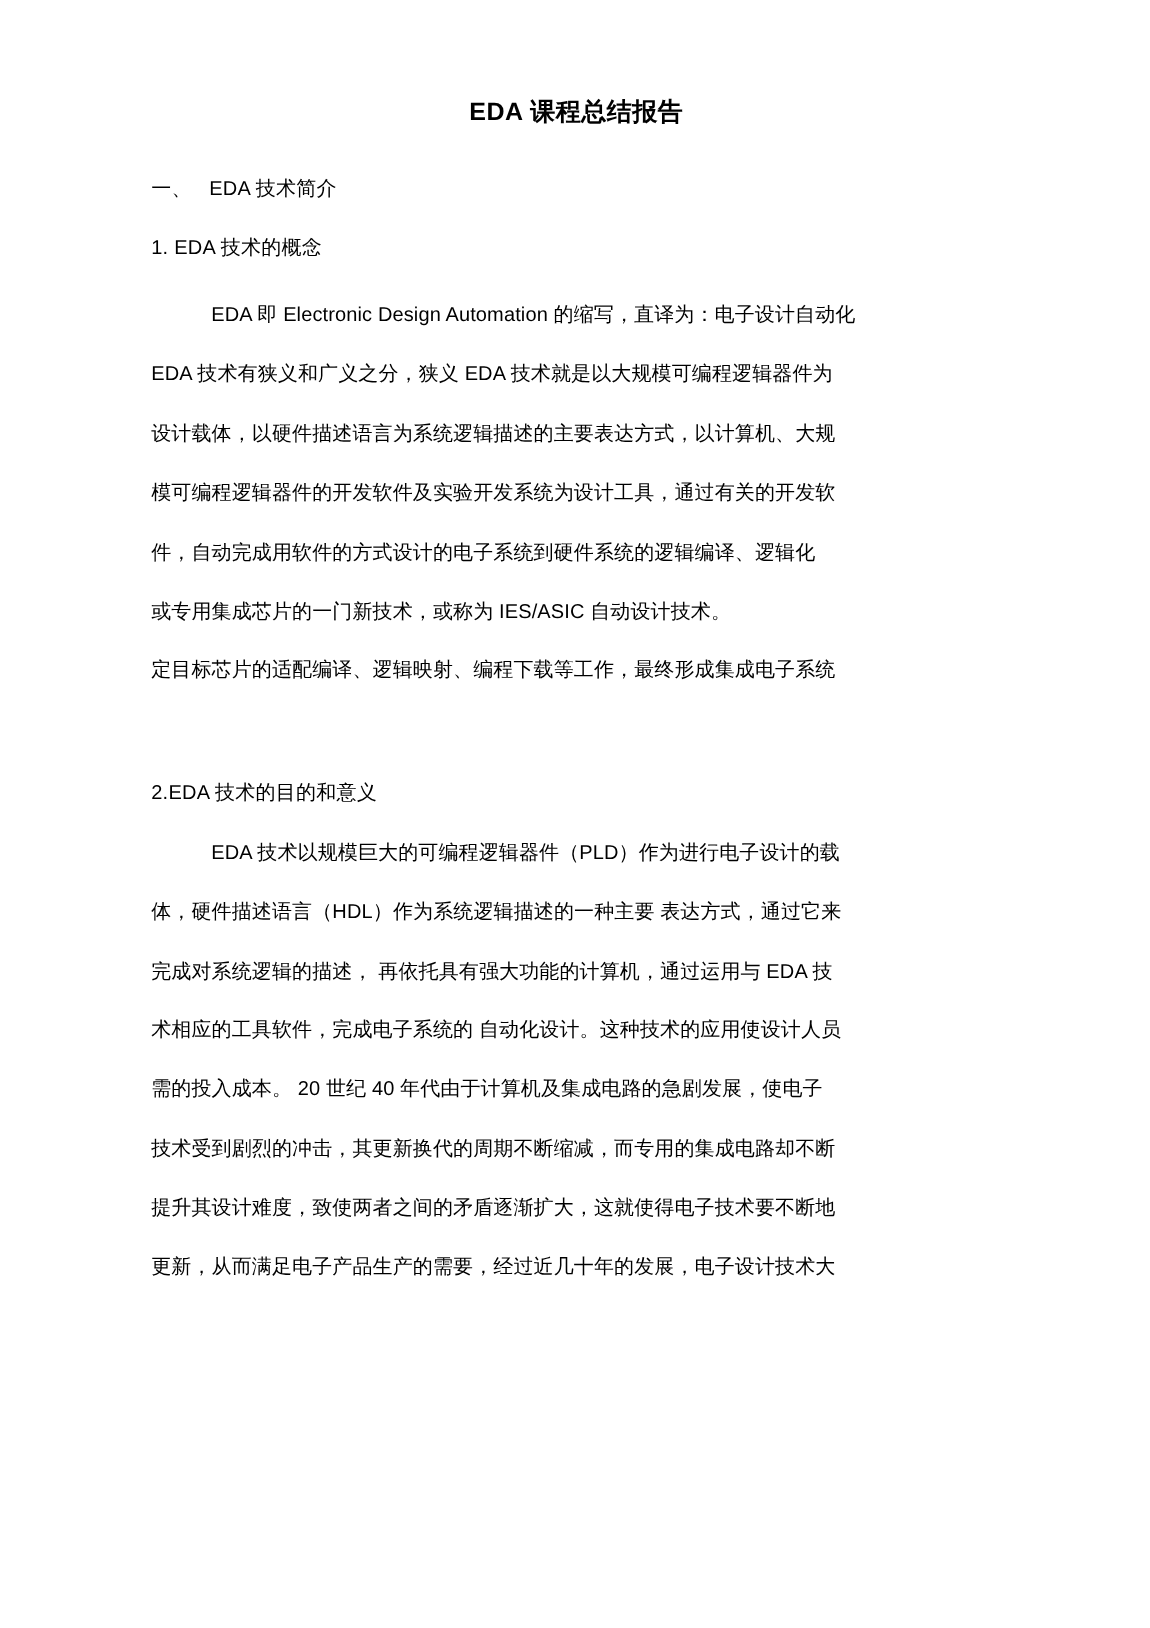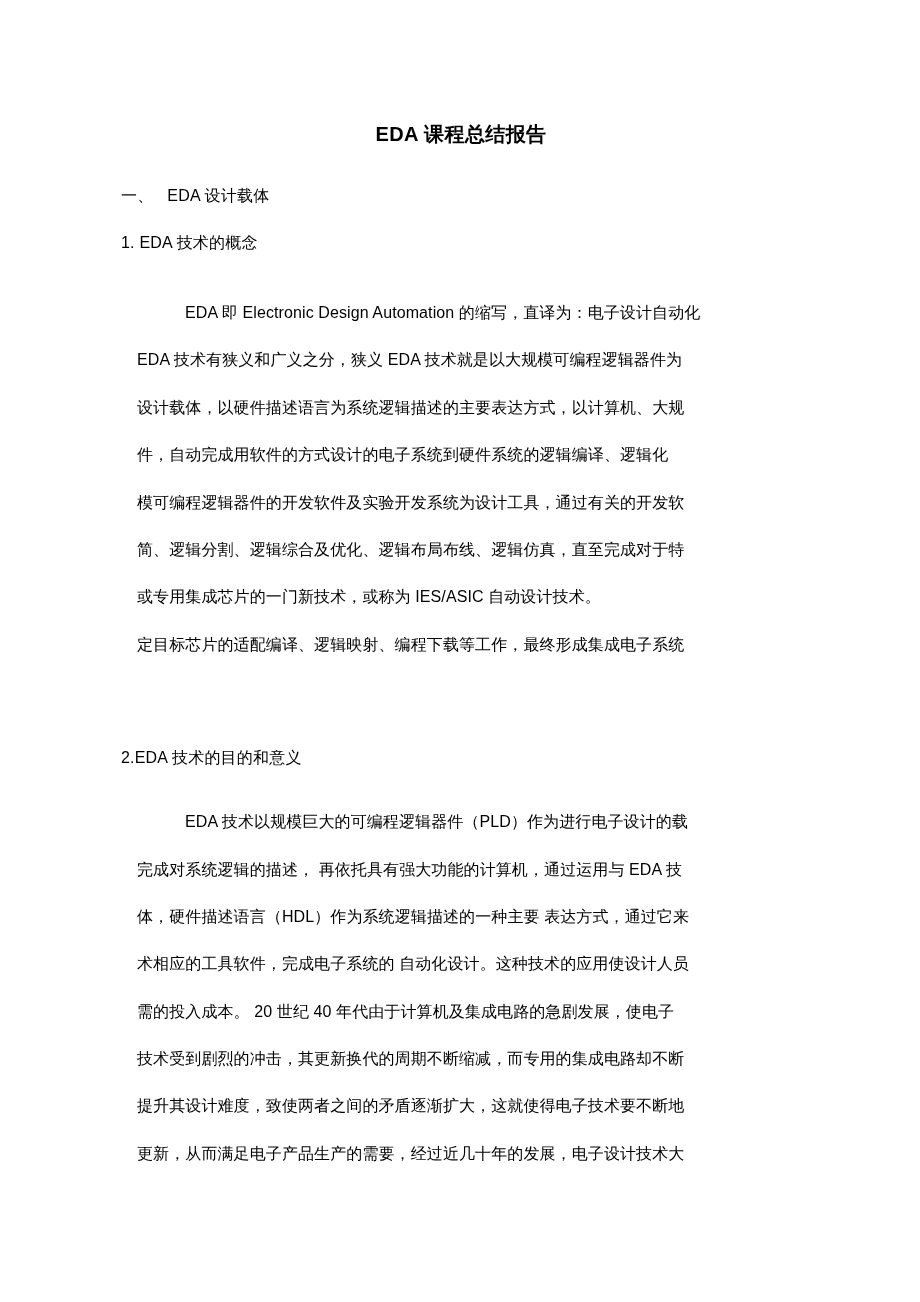--- a/index.html
+++ b/index.html
@@ -27,21 +27,21 @@
     left: 121px;
     top: 0;
     width: 680px;
   }
   .doc-title {
     font-size: 20px;
     font-weight: bold;
     text-align: center;
     letter-spacing: 0.4px;
     margin: 0;
-    padding-top: 120px;
+    padding-top: 76px;
     line-height: 28px;
     white-space: pre;
   }
   .section-heading {
     font-size: 16px;
     line-height: 24px;
     margin: 0;
     white-space: pre;
     letter-spacing: 0.2px;
   }
@@ -50,21 +50,21 @@
   }
   .h-level2 {
     padding-top: 23px;
   }
   .h-level2b {
     padding-top: 62px;
   }
   .para {
     font-size: 16px;
     line-height: 47.4px;
-    margin: 16px;
+    margin: 0;
     letter-spacing: 0.1px;
   }
   .para-first {
     padding-top: 18px;
   }
   .para-second {
     padding-top: 12px;
   }
   .line {
     display: block;
@@ -76,41 +76,40 @@
   }
 </style>
 </head>
 <body>
 
 <div class="page">
   <div class="content">
 
     <h1 class="doc-title">EDA 课程总结报告</h1>
 
-    <div class="section-heading h-level1">一、   EDA 设计载体</div>
+    <div class="section-heading h-level1">一、   EDA 技术简介</div>
 
     <div class="section-heading h-level2">1. EDA 技术的概念</div>
 
     <div class="para para-first">
       <span class="line indent">EDA 即 Electronic Design Automation 的缩写，直译为：电子设计自动化</span>
       <span class="line">EDA 技术有狭义和广义之分，狭义 EDA 技术就是以大规模可编程逻辑器件为</span>
       <span class="line">设计载体，以硬件描述语言为系统逻辑描述的主要表达方式，以计算机、大规</span>
+      <span class="line">模可编程逻辑器件的开发软件及实验开发系统为设计工具，通过有关的开发软</span>
       <span class="line">件，自动完成用软件的方式设计的电子系统到硬件系统的逻辑编译、逻辑化</span>
-      <span class="line">模可编程逻辑器件的开发软件及实验开发系统为设计工具，通过有关的开发软</span>
-      <span class="line">简、逻辑分割、逻辑综合及优化、逻辑布局布线、逻辑仿真，直至完成对于特</span>
       <span class="line">或专用集成芯片的一门新技术，或称为 IES/ASIC 自动设计技术。</span>
       <span class="line">定目标芯片的适配编译、逻辑映射、编程下载等工作，最终形成集成电子系统</span>
     </div>
 
     <div class="section-heading h-level2b">2.EDA 技术的目的和意义</div>
 
     <div class="para para-second">
       <span class="line indent">EDA 技术以规模巨大的可编程逻辑器件（PLD）作为进行电子设计的载</span>
+      <span class="line">体，硬件描述语言（HDL）作为系统逻辑描述的一种主要 表达方式，通过它来</span>
       <span class="line">完成对系统逻辑的描述， 再依托具有强大功能的计算机，通过运用与 EDA 技</span>
-      <span class="line">体，硬件描述语言（HDL）作为系统逻辑描述的一种主要 表达方式，通过它来</span>
       <span class="line">术相应的工具软件，完成电子系统的 自动化设计。这种技术的应用使设计人员</span>
       <span class="line">需的投入成本。 20 世纪 40 年代由于计算机及集成电路的急剧发展，使电子</span>
       <span class="line">技术受到剧烈的冲击，其更新换代的周期不断缩减，而专用的集成电路却不断</span>
       <span class="line">提升其设计难度，致使两者之间的矛盾逐渐扩大，这就使得电子技术要不断地</span>
       <span class="line">更新，从而满足电子产品生产的需要，经过近几十年的发展，电子设计技术大</span>
     </div>
 
   </div>
 </div>
 

